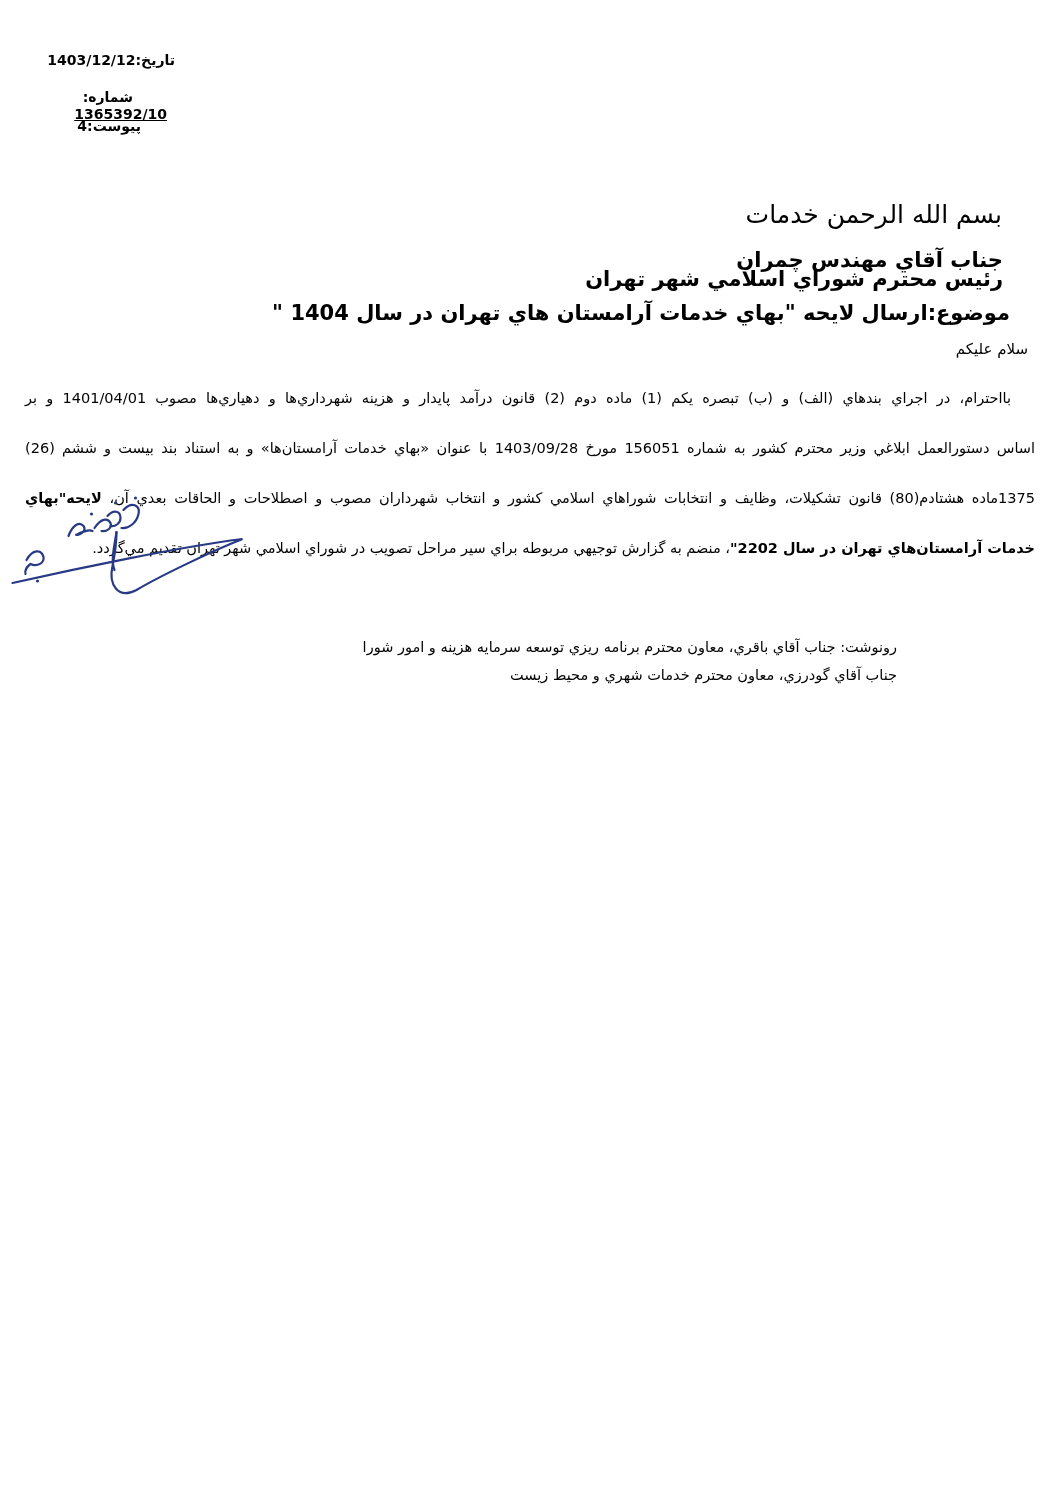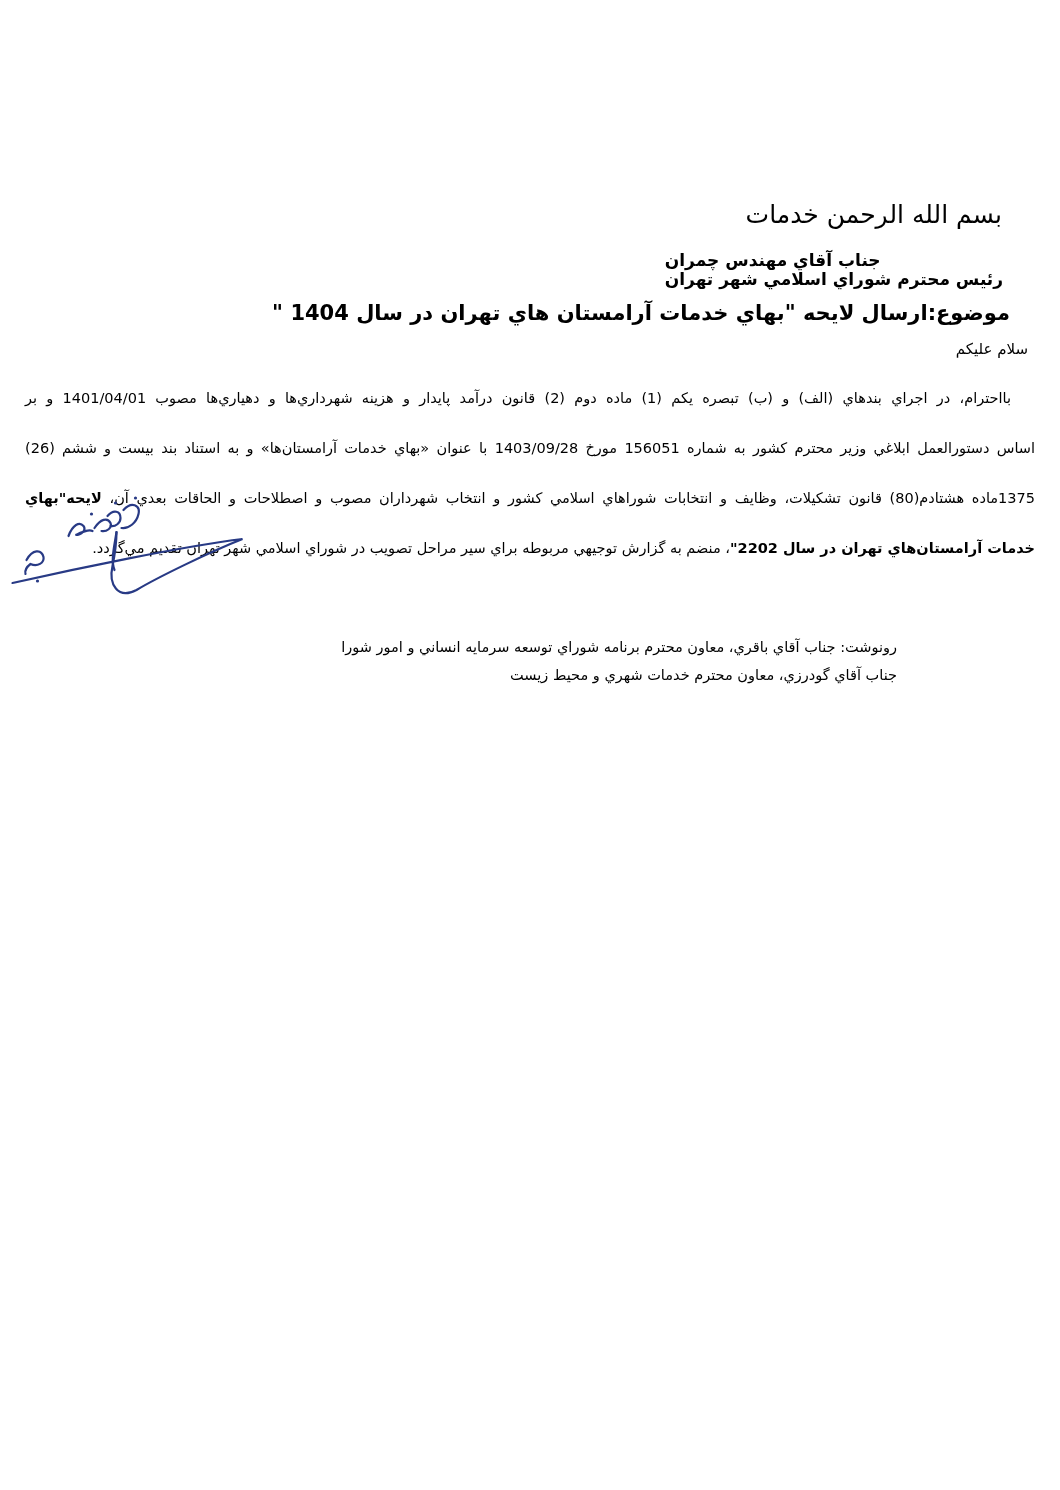--- a/index.html
+++ b/index.html
@@ -19,21 +19,21 @@
   .ref-number-value{top:54px;right:8px;text-decoration:underline;}
   .ref-attachment{top:66px;right:34px;}
 
   
   .logo{position:absolute;left:858px;top:24px;width:122px;height:110px;}
 
   
   .bismillah{position:absolute;right:58px;top:200px;direction:rtl;font-size:25px;white-space:nowrap;}
 
   
-  .recipient{position:absolute;right:57px;top:251px;direction:rtl;text-align:left;font-weight:bold;font-size:17px;line-height:19px;}
+  .recipient{position:absolute;right:57px;top:251px;direction:rtl;text-align:right;font-weight:bold;font-size:21px;line-height:19px;}
 
   
   .subject{position:absolute;right:50px;top:301px;direction:rtl;font-weight:bold;font-size:21px;white-space:nowrap;}
 
   
   .salutation{position:absolute;right:32px;top:340px;direction:rtl;font-size:15px;margin-left:20px;}
 
   
   .body-text{position:absolute;left:25px;right:25px;top:361px;direction:rtl;font-size:14.5px;line-height:26px;}
   .body-line{text-align:justify;text-align-last:justify;margin-top:24px;}
@@ -45,20 +45,26 @@
   .signature{position:absolute;left:2px;top:486px;width:255px;height:120px;}
 
   
   .cc-block{position:absolute;right:163px;top:633px;direction:rtl;text-align:right;font-size:14.5px;line-height:28px;}
 </style>
 </head>
 <body>
 
 <div class="page">
 
+  <div class="ref-block">
+    <div class="line ref-date">تاریخ:1403/12/12</div>
+    <div class="line ref-number-label">شماره:</div>
+    <div class="line ref-number-value">1365392/10</div>
+    <div class="line ref-attachment">پیوست:4</div>
+  </div>
 
 
   <div class="bismillah">بسم الله الرحمن خدمات</div>
 
   <div class="recipient">
     <div>جناب آقاي مهندس چمران</div>
     <div>رئیس محترم شوراي اسلامي شهر تهران</div>
   </div>
 
   <div class="subject">موضوع:ارسال لایحه "بهاي خدمات آرامستان هاي تهران در سال 1404 "</div>
@@ -88,17 +94,17 @@
 
         <path d="M8,97 C70,83 180,60 238,53 C205,66 152,92 132,104 C113,114 104,98 108,80 C110,70 112,56 112,46"></path>
 
         <path d="M22,74 c6,-11 15,-11 17,-3 c1,6 -6,10 -13,7 c-4,3 -6,6 -5,10"></path>
         <circle cx="33" cy="95" r="1.6" fill="#283a85" stroke="none"></circle>
       </g>
     </svg>
   </div>
 
   <div class="cc-block">
-    <div>رونوشت: جناب آقاي باقري، معاون محترم برنامه شوراي توسعه سرمایه انساني و امور شورا</div>
+    <div>رونوشت: جناب آقاي باقري، معاون محترم برنامه ریزي توسعه سرمایه هزینه و امور شورا</div>
     <div>جناب آقاي گودرزي، معاون محترم خدمات شهري و محیط زیست</div>
   </div>
 
 </div>
 
 </body></html>

